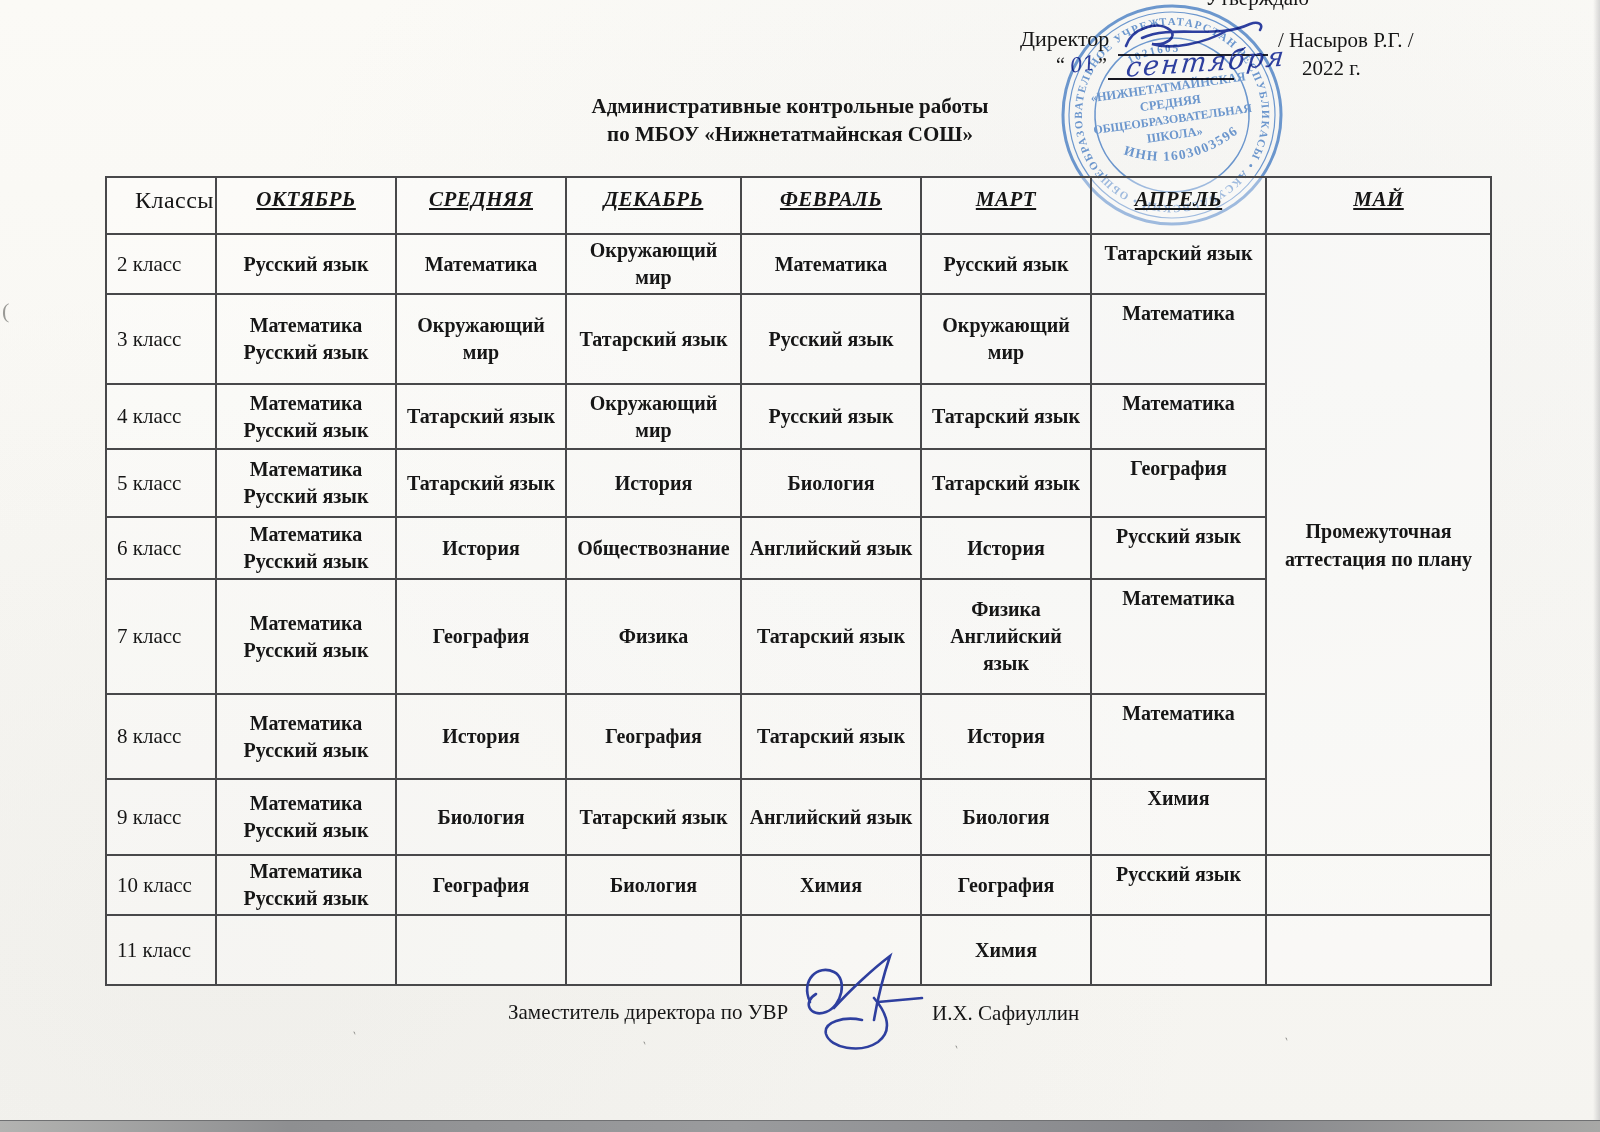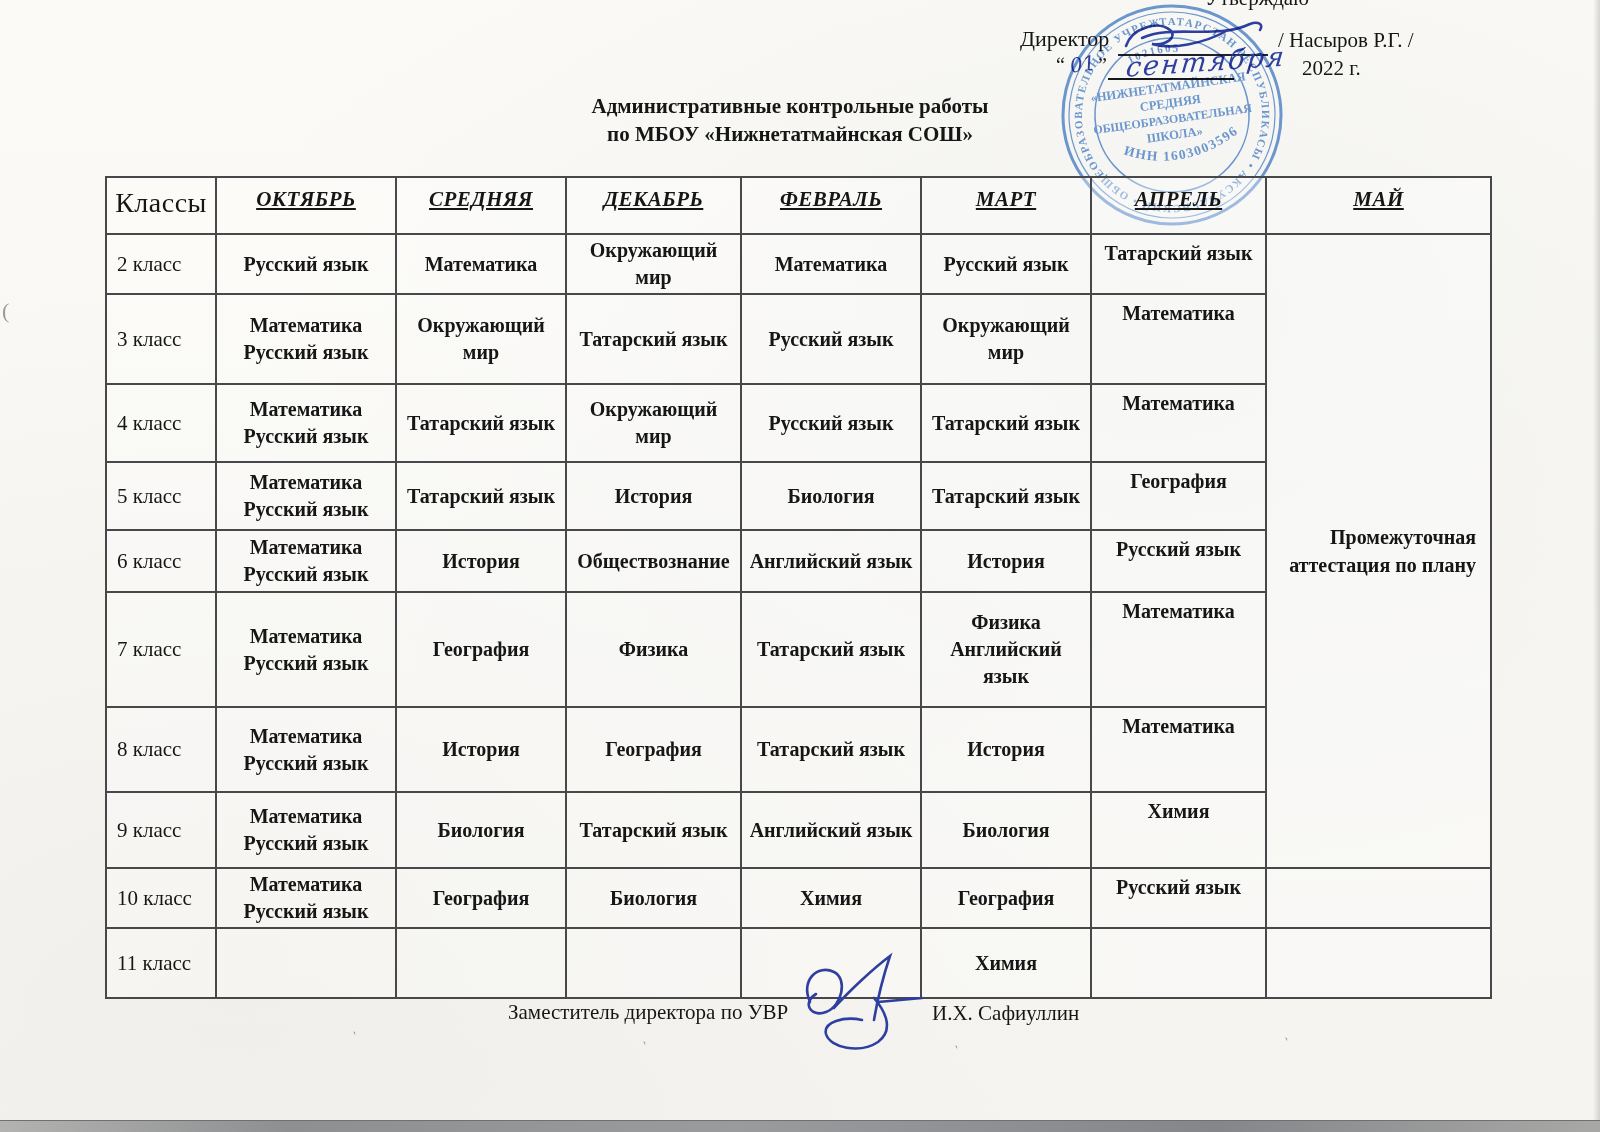--- a/index.html
+++ b/index.html
@@ -43,25 +43,25 @@
     opacity:.82;mix-blend-mode:multiply;}
 
   
   .doc-title{position:absolute;left:250px;top:92px;width:1080px;text-align:center;
     font-size:21px;font-weight:700;line-height:28px;}
 
   
   #schedule-table{position:absolute;left:105px;top:176px;border-collapse:collapse;table-layout:fixed;background:rgba(255,255,255,.35);}
   #schedule-table th,#schedule-table td{border:2px solid #48484a;overflow:hidden;}
   #schedule-table th{font-size:21px;vertical-align:top;padding-top:9px;font-weight:700;font-style:italic;text-decoration:underline;letter-spacing:.5px;}
-  #schedule-table th.hdr-classes{font-style:normal;text-decoration:none;font-weight:400;font-size:28px;text-align:center;padding-left:1px;}
+  #schedule-table th.hdr-classes{font-style:normal;text-decoration:none;font-weight:400;font-size:24px;text-align:right;padding-left:1px;}
   .cell-class{font-size:21px;text-align:left;padding-left:10px;vertical-align:middle;}
   .cell-subject{font-size:20px;font-weight:700;text-align:center;vertical-align:middle;line-height:1.35;white-space:pre-line;padding:2px 4px;}
   .col-apr{vertical-align:top;padding-top:5px;}
-  .may-cell{font-size:20px;font-weight:700;text-align:right;vertical-align:middle;line-height:1.4;padding:0 14px;}
+  .may-cell{font-size:20px;font-weight:700;text-align:center;vertical-align:middle;line-height:1.4;padding:0 14px;}
 
   
   .footer-label{position:absolute;left:508px;top:1000px;font-size:21px;}
   .footer-name{position:absolute;left:932px;top:1001px;font-size:21px;}
   .sig-deputy{position:absolute;left:782px;top:950px;width:160px;height:105px;}
 </style>
 </head>
 <body>
 
 <div class="page">
@@ -154,21 +154,21 @@
         <tr style="height: 90px;">
           <td class="cell-class">3 класс</td>
           <td class="cell-subject">Математика
 Русский язык</td>
           <td class="cell-subject">Окружающий мир</td>
           <td class="cell-subject">Татарский язык</td>
           <td class="cell-subject">Русский язык</td>
           <td class="cell-subject">Окружающий мир</td>
           <td class="cell-subject col-apr">Математика</td>
         </tr>
-        <tr style="height: 78px;">
+        <tr style="height: 65px;">
           <td class="cell-class">4 класс</td>
           <td class="cell-subject">Математика
 Русский язык</td>
           <td class="cell-subject">Татарский язык</td>
           <td class="cell-subject">Окружающий мир</td>
           <td class="cell-subject">Русский язык</td>
           <td class="cell-subject">Татарский язык</td>
           <td class="cell-subject col-apr">Математика</td>
         </tr>
         <tr style="height: 68px;">

